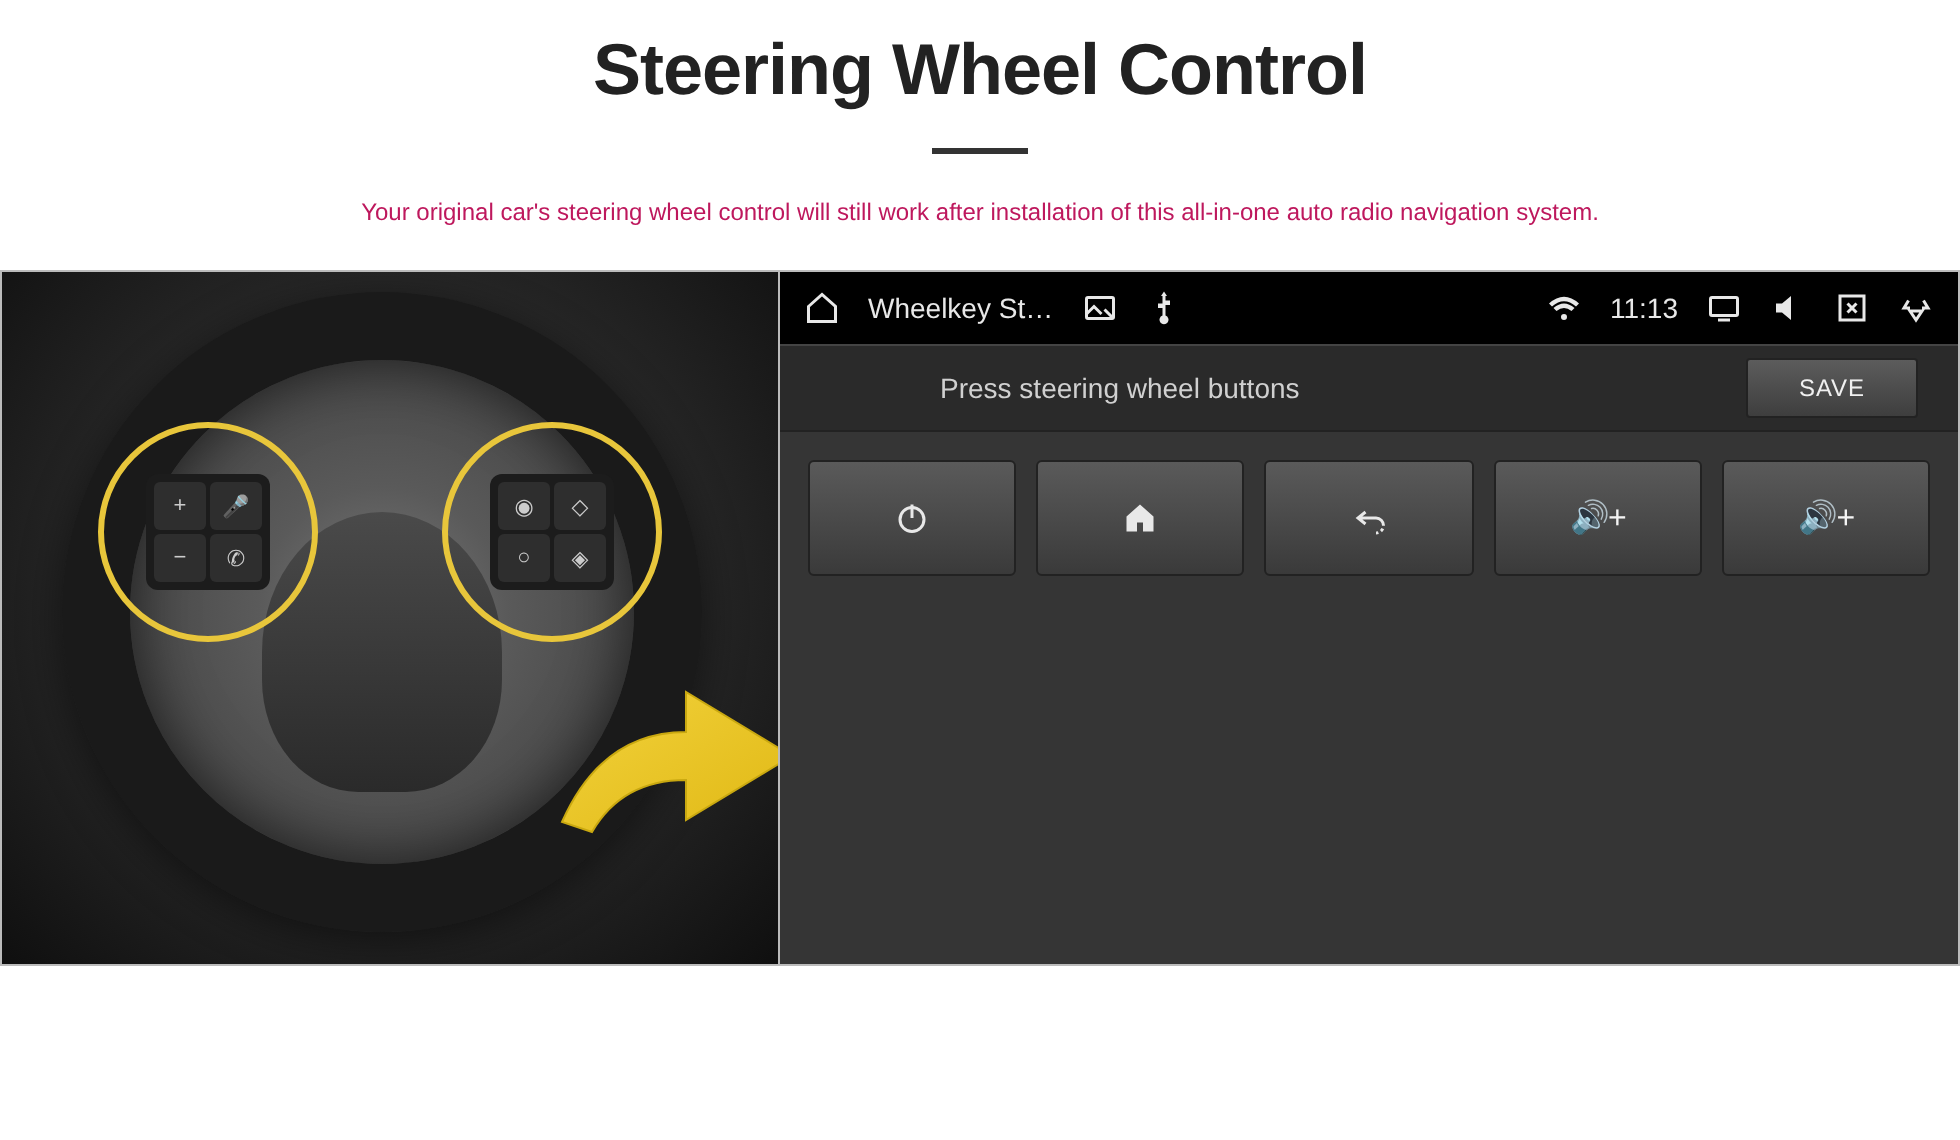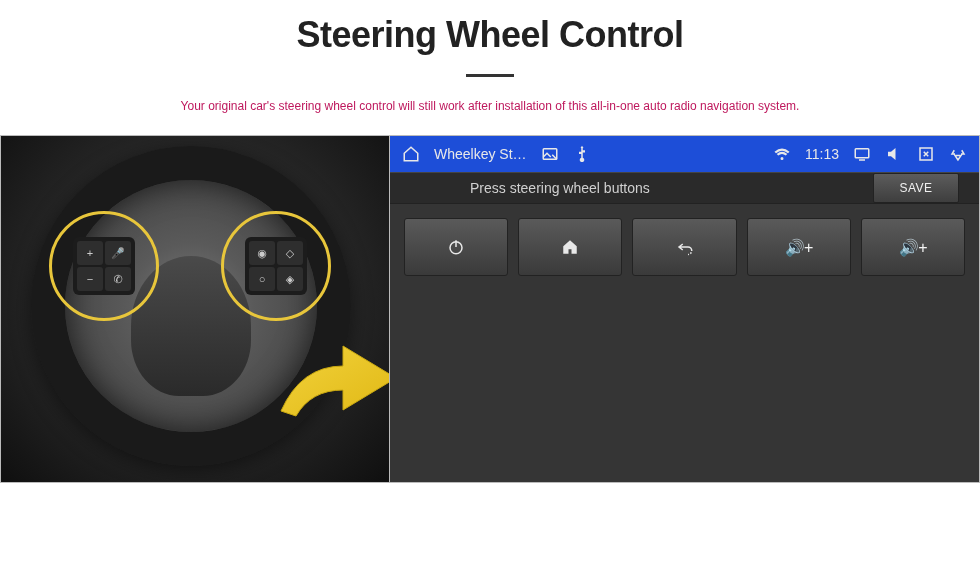--- a/index.html
+++ b/index.html
@@ -105,37 +105,37 @@
     .hu-panel {
       flex: 1;
       height: 348px;
       background: #353535;
       position: relative;
       border: 1px solid #bbb;
       border-left: none;
     }
     .status-bar {
       height: 36px;
-      background: #1d4ed8;
+      background: #000000;
       display: flex;
       align-items: center;
       padding: 0 12px;
       gap: 14px;
       color: #e8e8e8;
       font-size: 14px;
     }
     .status-left { display: flex; align-items: center; gap: 14px; }
     .status-right { margin-left: auto; display: flex; align-items: center; gap: 14px; }
     .status-title { font-weight: 500; max-width: 140px; overflow: hidden; text-overflow: ellipsis; white-space: nowrap; }
     .ic { width: 18px; height: 18px; display: inline-flex; align-items: center; justify-content: center; color: #e8e8e8; }
     .ic svg { width: 100%; height: 100%; }
     .time { font-size: 14px; }
 
     .sub-bar {
-      height: 32px;
+      height: 44px;
       background: #2a2a2a;
       border-top: 1px solid #444;
       border-bottom: 1px solid #222;
       display: flex;
       align-items: center;
       padding: 0 20px;
       color: #d0d0d0;
       font-size: 14px;
     }
     .sub-bar .instr { flex: 1; text-align: left; padding-left: 60px; }

